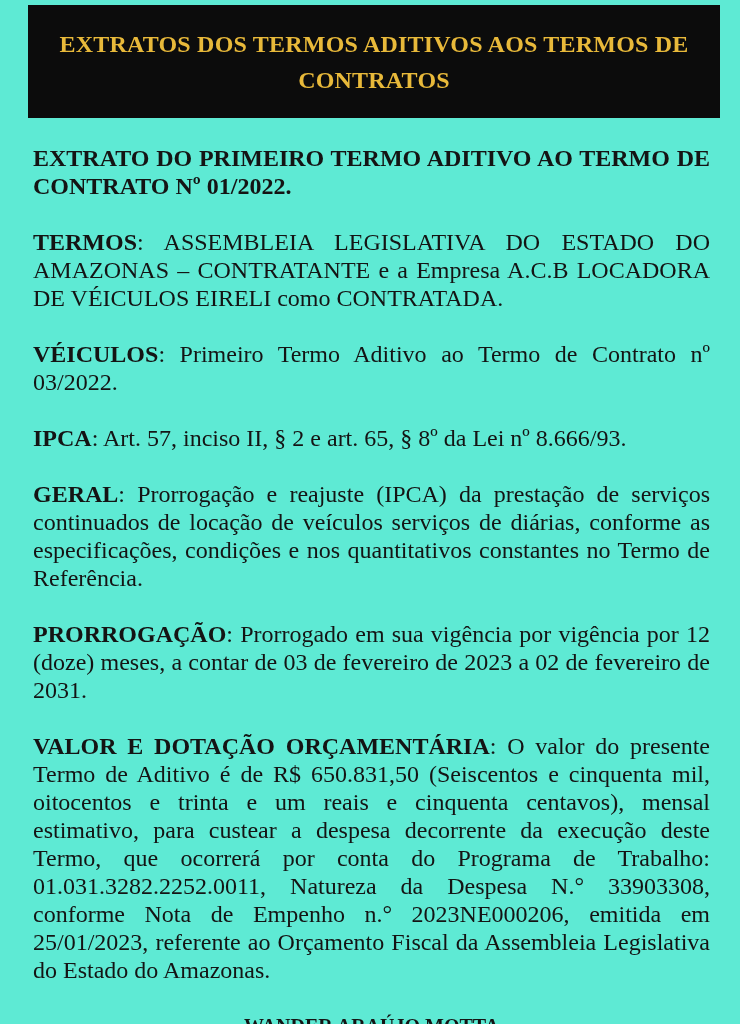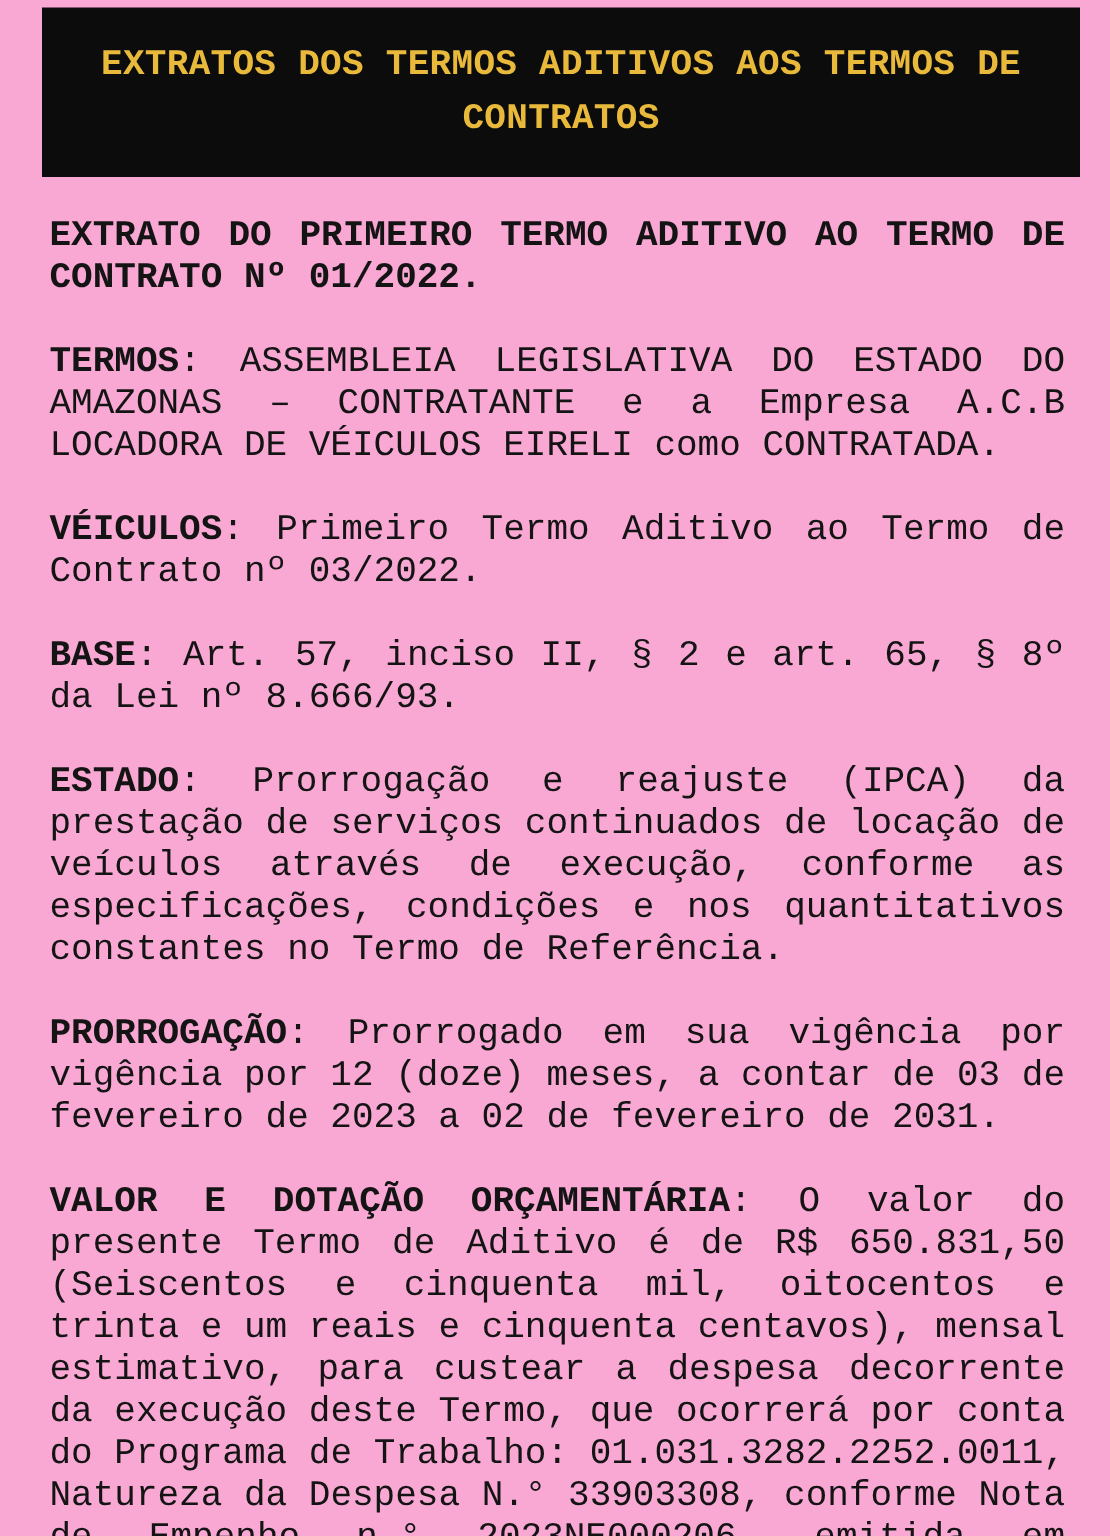--- a/index.html
+++ b/index.html
@@ -5,22 +5,22 @@
   html, body {
     margin: 0;
     padding: 0;
     background: #ffffff;
   }
   .page {
     position: relative;
     width: 740px;
     height: 1024px;
     margin: 0 auto;
-    background: #f9a8d4;
-    font-family: Liberation Mono, monospace;
+    background: #5eead4;
+    font-family: Liberation Serif, serif;
     color: #141414;
     overflow: hidden;
   }
   .banner {
     margin: 5px 20px 0 28px;
     width: 692px;
     height: 113px;
     background: var(--banner-bg, #0c0c0c);
     display: flex;
     align-items: center;
@@ -74,23 +74,23 @@
   </div>
 
   <div class="doc-body">
 
     <p class="para all-bold"><span class="label">EXTRATO DO PRIMEIRO TERMO ADITIVO AO TERMO DE CONTRATO Nº 01/2022.</span><span></span></p>
 
     <p class="para"><span class="label">TERMOS</span><span>: ASSEMBLEIA LEGISLATIVA DO ESTADO DO AMAZONAS – CONTRATANTE e a Empresa A.C.B LOCADORA DE VÉICULOS EIRELI como CONTRATADA.</span></p>
 
     <p class="para"><span class="label">VÉICULOS</span><span>: Primeiro Termo Aditivo ao Termo de Contrato nº 03/2022.</span></p>
 
-    <p class="para"><span class="label">BASE</span><span>: Art. 57, inciso II, § 2 e art. 65, § 8º da Lei nº 8.666/93.</span></p>
+    <p class="para"><span class="label">IPCA</span><span>: Art. 57, inciso II, § 2 e art. 65, § 8º da Lei nº 8.666/93.</span></p>
 
-    <p class="para"><span class="label">ESTADO</span><span>: Prorrogação e reajuste (IPCA) da prestação de serviços continuados de locação de veículos através de execução, conforme as especificações, condições e nos quantitativos constantes no Termo de Referência.</span></p>
+    <p class="para"><span class="label">GERAL</span><span>: Prorrogação e reajuste (IPCA) da prestação de serviços continuados de locação de veículos serviços de diárias, conforme as especificações, condições e nos quantitativos constantes no Termo de Referência.</span></p>
 
     <p class="para"><span class="label">PRORROGAÇÃO</span><span>: Prorrogado em sua vigência por vigência por 12 (doze) meses, a contar de 03 de fevereiro de 2023 a 02 de fevereiro de 2031.</span></p>
 
     <p class="para"><span class="label">VALOR E DOTAÇÃO ORÇAMENTÁRIA</span><span>: O valor do presente Termo de Aditivo é de R$ 650.831,50 (Seiscentos e cinquenta mil, oitocentos e trinta e um reais e cinquenta centavos), mensal estimativo, para custear a despesa decorrente da execução deste Termo, que ocorrerá por conta do Programa de Trabalho: 01.031.3282.2252.0011, Natureza da Despesa N.° 33903308, conforme Nota de Empenho n.° 2023NE000206, emitida em 25/01/2023, referente ao Orçamento Fiscal da Assembleia Legislativa do Estado do Amazonas.</span></p>
 
 
     <div class="signature">
       <div class="name">WANDER ARAÚJO MOTTA</div>
 
     </div>

